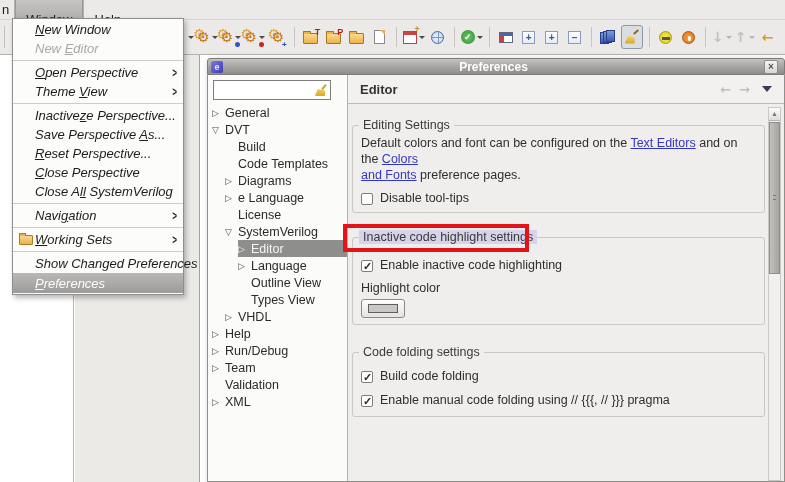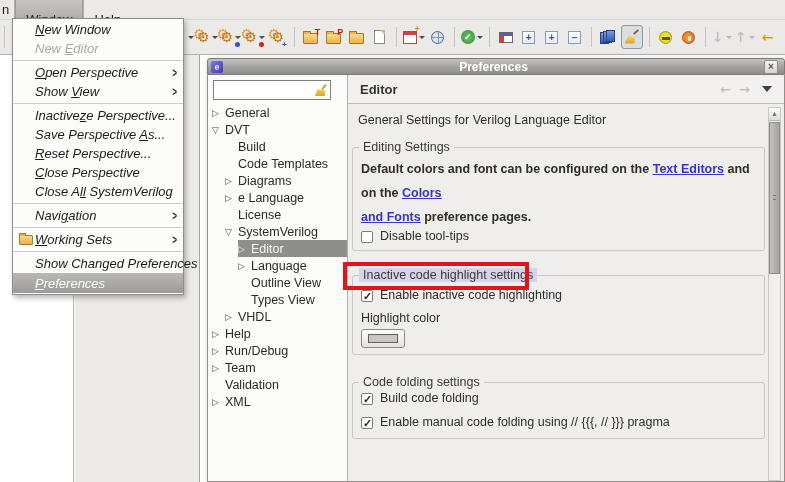--- a/index.html
+++ b/index.html
@@ -102,23 +102,23 @@
 
   .page-content { position:absolute; top:30px; left:0; right:0; bottom:0; background:#efeeec; font-size:12.5px; color:#2e2e2e; }
   .subtitle { margin:8px 0 0 10px; }
   .group { position:relative; margin-left:4px; width:413px; border:1px solid #c9c8c3; border-radius:3px; }
   .legend { position:absolute; top:-8px; left:6px; background:#efeeec; padding:0 4px; color:#3a3a38; white-space:nowrap; }
   .legend.hl { background:#d7d3ea; }
   .g-edit { margin-top:20px; padding:9px 8px 6px 8px; }
   .g-nav  { margin-top:27px; padding:8px 8px 6px 8px; }
   .g-inactive { margin-top:24px; padding:12px 8px 6px 8px; }
   .g-fold { margin-top:27px; padding:8px 8px 8px 8px; }
-  .desc { line-height:24px;font-weight:bold; }
+  .desc { line-height:16px; }
   .lnk { color:#3436c8; text-decoration:underline; cursor:pointer; }
-  .cbrow { display:flex; align-items:center; margin-top:0; line-height:15px; }
+  .cbrow { display:flex; align-items:center; margin-top:8px; line-height:15px; }
   .cb { width:12px; height:12px; border:1px solid #7c7c7a; border-radius:2px; background:#fff; flex:none; margin-right:7px; position:relative; }
   .cb.checked::after { content:"✓"; position:absolute; left:1px; top:-2px; font-size:11px; font-weight:bold; color:#2e2e2c; }
   .red-annotation { position:absolute; left:-10px; top:-14px; width:186px; height:28px; border:4px solid #e21418; pointer-events:none; z-index:3; }
   .hc-label { margin-top:8px; }
   .color-btn { margin-top:4px; width:44px; height:19px; border:1px solid #8b8a87; border-radius:3px; background:linear-gradient(#fefefd,#e4e3e0); display:block; padding:0; }
   .swatch { display:block; margin:3px 6px; height:9px; background:#c9c8c5; border:1px solid #5f5f5d; }
 
   .vscroll { position:absolute; top:2px; right:3px; width:13px; bottom:0; background:#f1f0ee; border:1px solid #c9c8c5; }
   .sb-up { position:absolute; top:0; left:0; right:0; height:13px; background:linear-gradient(#fbfbfa,#dededc); border-bottom:1px solid #b5b4b1; text-align:center; font-size:7px; line-height:11px; color:#777; }
   .sb-thumb { position:absolute; top:14px; left:0; right:0; height:152px; background:linear-gradient(90deg,#c2c1be,#a5a4a1); border:1px solid #8f8e8b; }
@@ -250,21 +250,21 @@
         <span class="mi-label"><span>New </span><u>E</u><span>ditor</span></span>
       </div>
     <div class="msep"></div>
     <div class="mi">
         <span class="mi-gut"></span>
         <span class="mi-label"><span></span><u>O</u><span>pen Perspective</span></span>
         <span class="mi-arrow">&gt;</span>
       </div>
     <div class="mi">
         <span class="mi-gut"></span>
-        <span class="mi-label"><span>Show </span><u>V</u><span>iew</span></span>
+        <span class="mi-label"><span>Theme </span><u>V</u><span>iew</span></span>
         <span class="mi-arrow">&gt;</span>
       </div>
     <div class="msep"></div>
     <div class="mi">
         <span class="mi-gut"></span>
         <span class="mi-label"><span>Inactive</span><u>z</u><span>e Perspective...</span></span>
       </div>
     <div class="mi">
         <span class="mi-gut"></span>
         <span class="mi-label"><span>Save Perspective </span><u>A</u><span>s...</span></span>
@@ -433,21 +433,20 @@
 
       <div class="dlg-right">
         <div class="page-header">
           <span class="page-title">Editor</span>
           <span class="ph-ico">←</span>
           <span class="ph-ico">→</span>
           <span class="ph-menu-tri"></span>
         </div>
 
         <div class="page-content">
-          <div class="subtitle">General Settings for Verilog Language Editor</div>
 
           <div class="group g-edit">
             <span class="legend">Editing Settings</span>
             <div class="desc"><span>Default colors and font can be configured on the </span><a class="lnk">Text Editors</a><span> and on the </span><a class="lnk">Colors</a><br><a class="lnk">and Fonts</a><span> preference pages.</span></div>
             <div class="cbrow">
               <span class="cb"></span>
               <span>Disable tool-tips</span>
             </div>
           </div>
 

